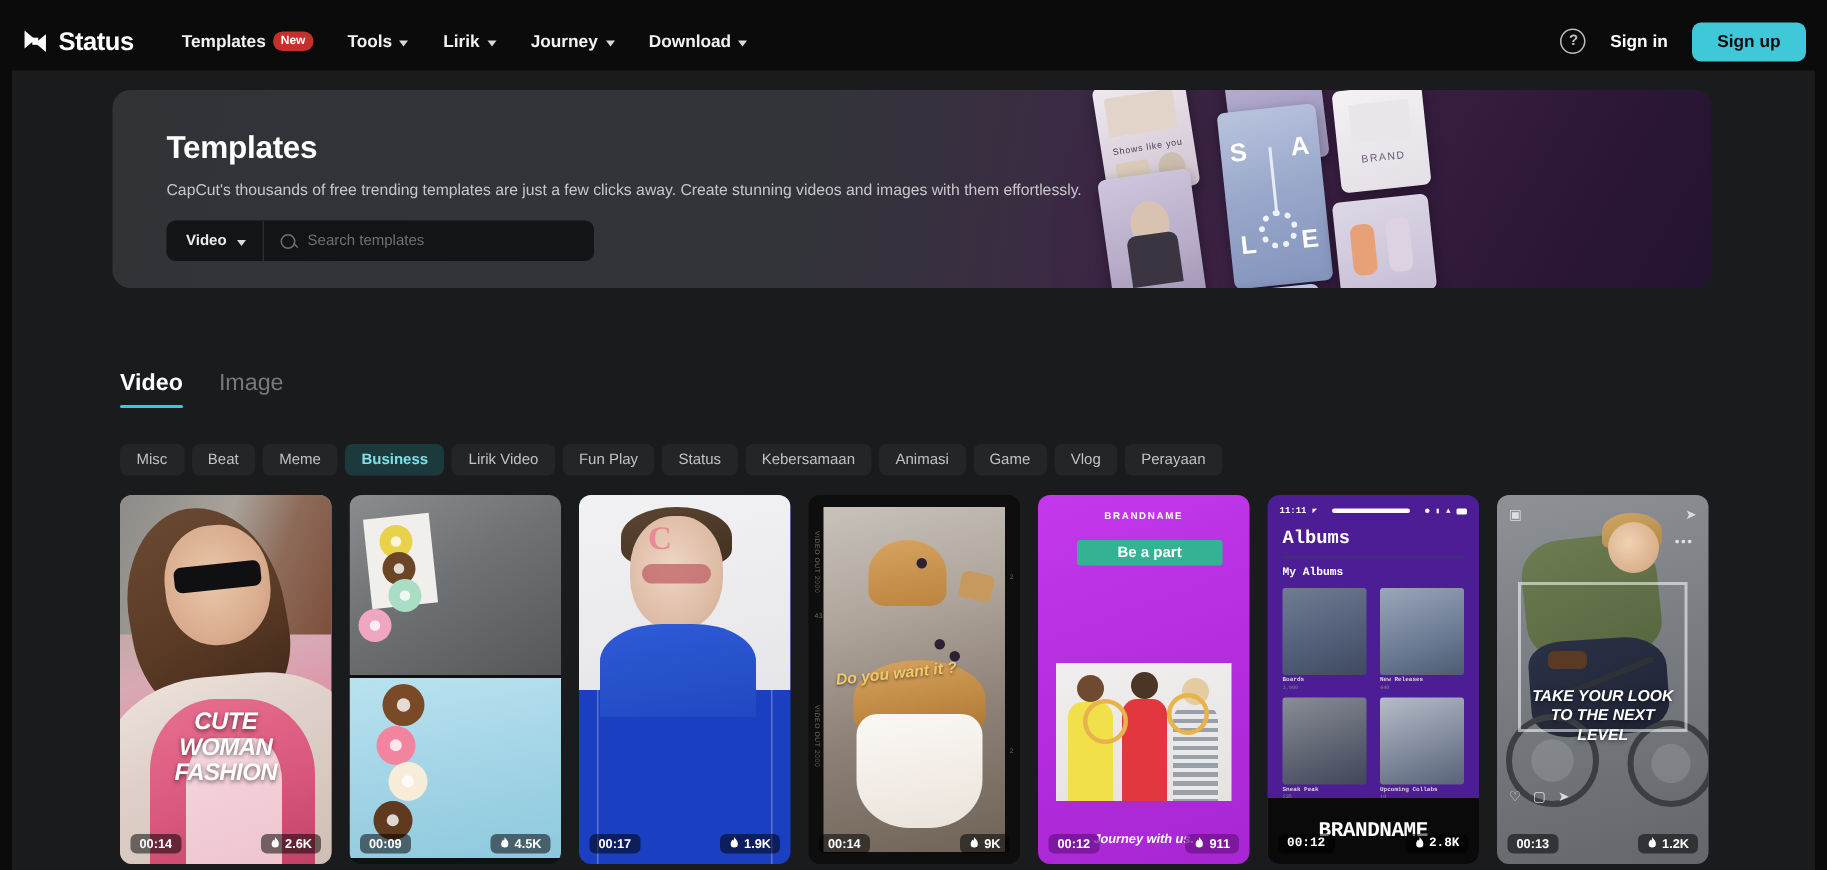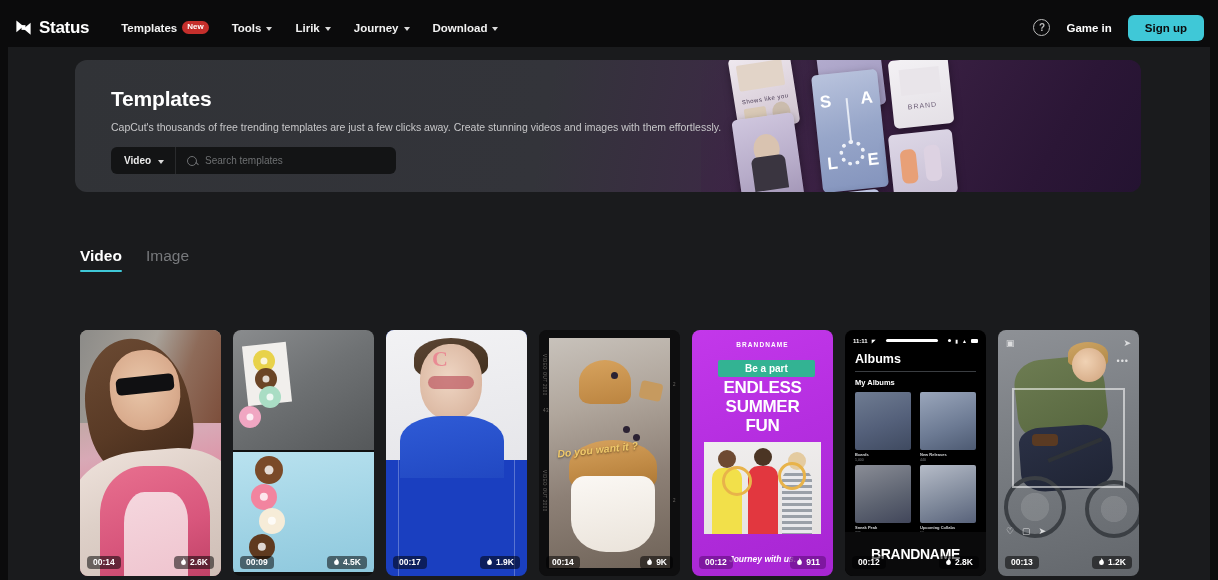--- a/index.html
+++ b/index.html
@@ -256,21 +256,21 @@
     color:#fff; font-size:10px; font-weight:700; padding:3px 27px; border-radius:2px; }
   .t5 .big { position:absolute; left:0; right:0; top:48px; text-align:center;
     color:#fff; font-size:17px; font-weight:700; line-height:19px; letter-spacing:-.3px; }
   .t5 .kids { position:absolute; left:12px; top:112px; width:117px; height:92px;
     background: linear-gradient(170deg,#f0eeee 0%,#e5e2e0 100%); overflow:hidden; }
   .t5 .k { position:absolute; bottom:0; border-radius: 10px 10px 0 0; }
   .t5 .kh { position:absolute; border-radius:50%; }
   .t5 .foot { position:absolute; left:0; right:0; bottom:12px; text-align:center;
     color:#fff; font-size:8.5px; font-weight:700; font-style:italic; }
 
-  .t6 { background:#000000; }
+  .t6 { background:#4c1d95;font-family:Liberation Mono, monospace; }
   .t6 .status { position:absolute; left:8px; right:8px; top:6px; height:9px;
     display:flex; align-items:center; gap:4px; }
   .t6 .stime { color:#fff; font-size:6px; font-weight:700; }
   .t6 .pill { flex:1; height:3px; background:#fff; border-radius:3px; margin:0 6px; }
   .t6 .h1 { position:absolute; left:10px; top:22px; color:#fff; font-size:12.5px; font-weight:700; }
   .t6 .rule { position:absolute; left:10px; right:10px; top:41px; height:1px; background:#3a3d41; }
   .t6 .h2 { position:absolute; left:10px; top:48px; color:#fff; font-size:7.5px; font-weight:700; }
   .t6 .cell { position:absolute; width:56px; }
   .t6 .cimg { width:56px; height:58px; border-radius:2px; overflow:hidden; }
   .t6 .cl { color:#d6d8da; font-size:4px; font-weight:700; margin-top:2px; }
@@ -337,21 +337,21 @@
         <span class="caret"></span>
       </div>
       <div class="nav-item">
         <span>Download</span>
         <span class="caret"></span>
       </div>
     </div>
 
     <div class="nav-right">
       <div class="help-icon">?</div>
-      <div class="signin">Game in</div>
+      <div class="signin">Sign in</div>
       <button class="signup">Sign up</button>
     </div>
   </div>
 
   <div class="content">
 
     <div class="hero">
       <div class="hero-art">
         <div class="mini-card" style="left:32px;top:-6px;width:62px;height:74px;transform:rotate(-9deg);
                     background:linear-gradient(165deg,#efe9ef 0%,#ded4de 55%,#cfc3cf 100%);">
@@ -407,32 +407,49 @@
           </div>
         </div>
       </div>
     </div>
 
     <div class="tabs">
       <div class="tab active">Video</div>
       <div class="tab">Image</div>
     </div>
 
+    <div class="chips">
+      <div class="chip">Misc</div>
+      <div class="chip">Beat</div>
+      <div class="chip">Meme</div>
+      <div class="chip active">Business</div>
+      <div class="chip">Lirik Video</div>
+      <div class="chip">Fun Play</div>
+      <div class="chip">Status</div>
+      <div class="chip">Kebersamaan</div>
+      <div class="chip">Animasi</div>
+      <div class="chip">Game</div>
+      <div class="chip">Vlog</div>
+      <div class="chip">Perayaan</div>
+    </div>
 
     <div class="grid">
 
       <div class="card">
         <div class="thumb t1">
           <div class="sky"></div>
           <div class="hair"></div>
           <div class="hair2"></div>
           <div class="shades"></div>
           <div class="jacket"></div>
           <div class="pink"></div>
           <div class="shirt"></div>
+          <div class="ctxt" style="white-space:pre-line;">CUTE
+WOMAN
+FASHION</div>
           <div class="badge-dur">00:14</div>
           <div class="badge-like">
             <svg class="flame" viewBox="0 0 10 12">
               <path d="M5 0 C6.5 2.6 8.6 3.6 8.6 7 A3.6 3.6 0 0 1 1.4 7 C1.4 4.8 2.6 4 3.4 2.6 C3.8 4.2 4.6 4.2 5 0 Z" fill="#fff"></path>
             </svg>
             <span>2.6K</span>
           </div>
         </div>
 
       </div>
@@ -523,23 +540,20 @@
             <span>9K</span>
           </div>
         </div>
 
       </div>
 
       <div class="card">
         <div class="thumb t5">
           <div class="bname">BRANDNAME</div>
           <div class="tag">Be a part</div>
-          <div class="big" style="white-space:pre-line;">ENDLESS
-SUMMER
-FUN</div>
           <div class="kids">
             <div class="kh" style="left:14px;top:8px;width:18px;height:18px;background:#6e4a32;"></div>
             <div class="k" style="left:8px;top:26px;width:30px;height:66px;background:#f2e04a;"></div>
             <div class="kh" style="left:50px;top:6px;width:18px;height:18px;background:#4b3524;"></div>
             <div class="k" style="left:44px;top:24px;width:30px;height:68px;background:#e2373f;"></div>
             <div class="kh" style="left:84px;top:10px;width:18px;height:18px;background:#e4cba0;"></div>
             <div class="k" style="left:78px;top:28px;width:30px;height:64px;
                         background:repeating-linear-gradient(180deg,#e9e9ec 0 3px,#9aa0a8 3px 6px);"></div>
             <div style="position:absolute;left:18px;top:24px;width:30px;height:30px;border:3px solid #e8b34a;border-radius:50%;"></div>
             <div style="position:absolute;left:74px;top:20px;width:28px;height:28px;border:3px solid #e8b34a;border-radius:50%;"></div>
@@ -615,20 +629,23 @@
           <div class="dots">•••</div>
           <div class="rider"></div>
           <div class="hairb"></div>
           <div class="head"></div>
           <div class="legs"></div>
           <div class="wheel" style="left:6px;top:146px;width:62px;height:62px;"></div>
           <div class="wheel" style="right:-4px;top:150px;width:58px;height:58px;"></div>
           <div style="position:absolute;left:48px;top:118px;width:58px;height:4px;background:#2e3237;transform:rotate(-22deg);"></div>
           <div style="position:absolute;left:34px;top:104px;width:26px;height:12px;background:#5a3a22;border-radius:4px;"></div>
           <div class="frame"></div>
+          <div class="ttxt" style="white-space:pre-line;">TAKE YOUR LOOK
+TO THE NEXT
+LEVEL</div>
           <div class="ui2">
             <span style="color:#fff;opacity:.75;font-size:9px;">♡</span>
             <span style="color:#fff;opacity:.75;font-size:9px;">▢</span>
             <span style="color:#fff;opacity:.75;font-size:9px;">➤</span>
           </div>
           <div class="badge-dur">00:13</div>
           <div class="badge-like">
             <svg class="flame" viewBox="0 0 10 12">
               <path d="M5 0 C6.5 2.6 8.6 3.6 8.6 7 A3.6 3.6 0 0 1 1.4 7 C1.4 4.8 2.6 4 3.4 2.6 C3.8 4.2 4.6 4.2 5 0 Z" fill="#fff"></path>
             </svg>

